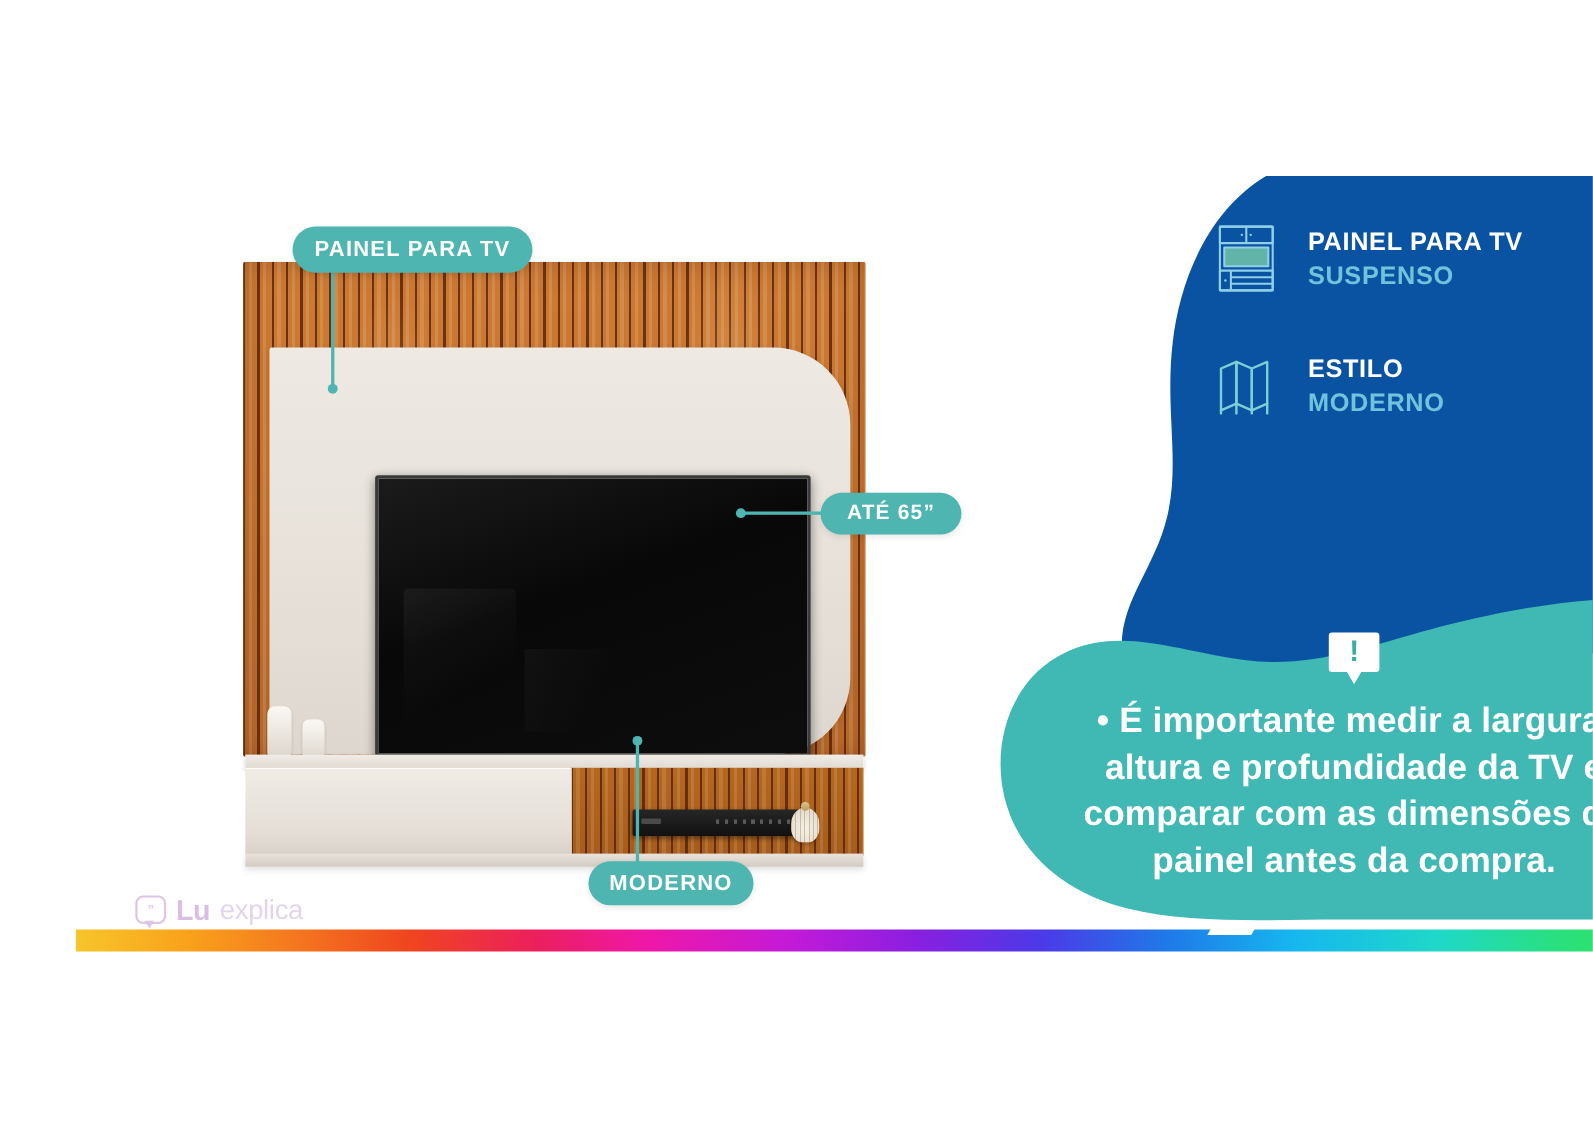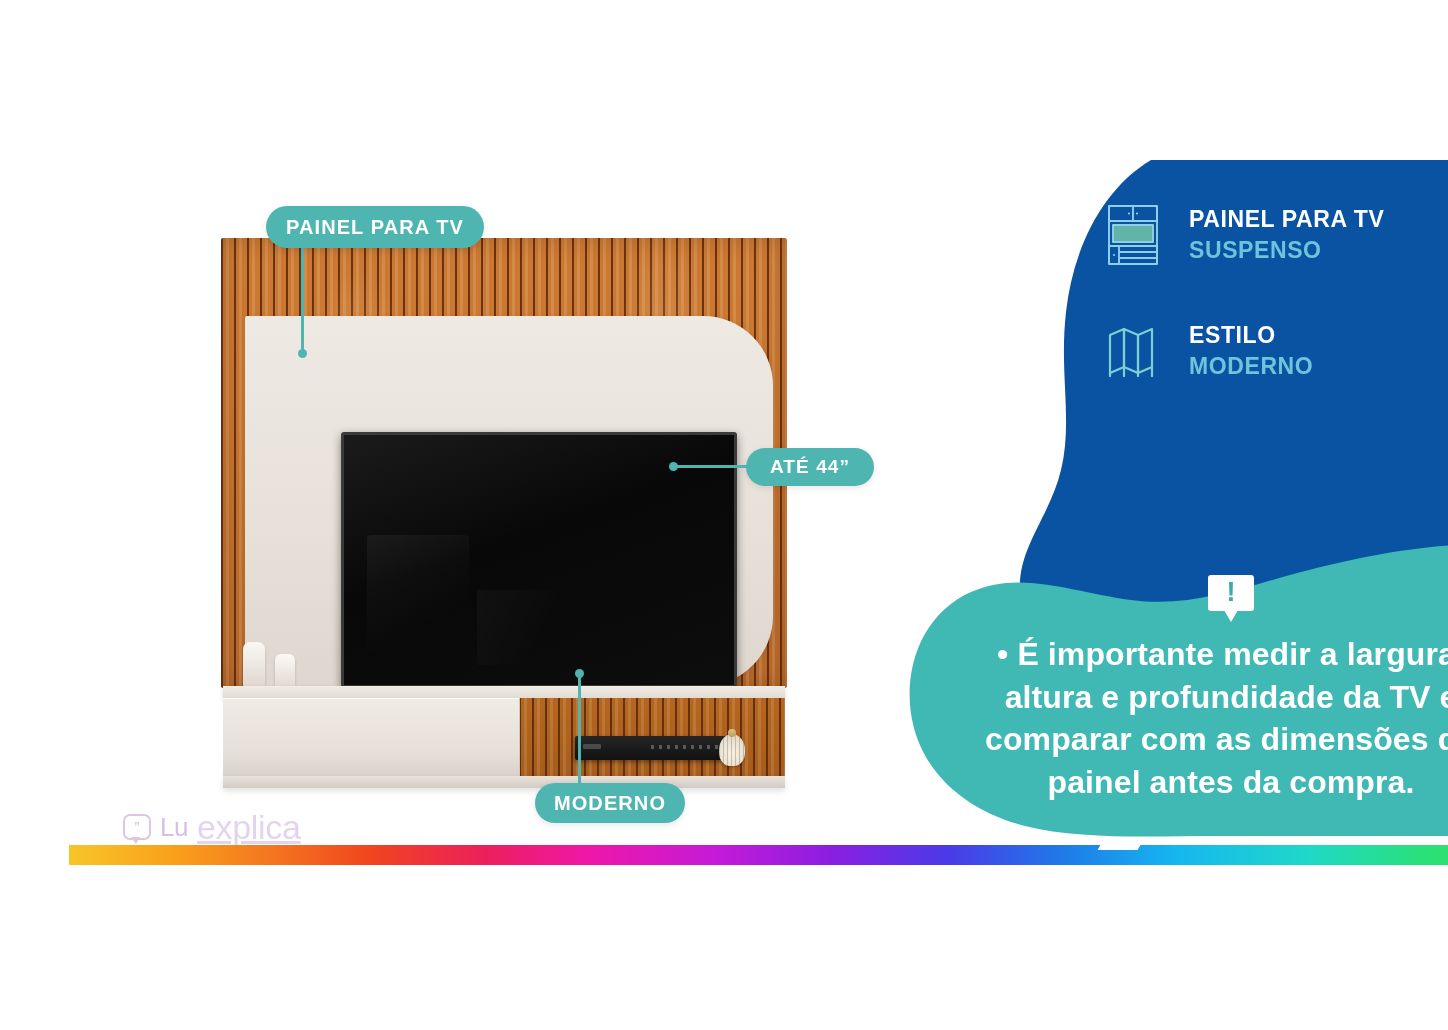--- a/index.html
+++ b/index.html
@@ -204,22 +204,22 @@
   .lu-mark{
     width:24px;height:22px;border:2.5px solid #9b59b6;border-radius:7px;
     position:relative;display:flex;align-items:center;justify-content:center;
   }
   .lu-mark:after{
     content:"";position:absolute;bottom:-6px;left:6px;
     border-left:5px solid transparent;border-right:4px solid transparent;
     border-top:7px solid #9b59b6;
   }
   .lu-quotes{color:#9b59b6;font-size:12px;font-weight:bold;line-height:1;}
-  .lu-lu{color:#8e44ad;font-size:26px;font-weight:normal;letter-spacing:-.5px;}
-  .lu-explica{color:#b07fd0;font-size:34px;letter-spacing:-.3px;text-decoration:underline;}
+  .lu-lu{color:#8e44ad;font-size:26px;font-weight:bold;letter-spacing:-.5px;}
+  .lu-explica{color:#b07fd0;font-size:25px;letter-spacing:-.3px;}
 
   .rainbow{
     position:absolute;left:8px;top:845px;width:1440px;height:20px;
     background:linear-gradient(90deg,
       #f7c52a 0%, #f9a21b 7%, #f4761f 14%, #f0451f 21%,
       #ec1f5c 29%, #ef17a8 36%, #c41ad8 45%, #8a1fe0 53%,
       #4b3ae8 61%, #1f7ae8 69%, #16b7ef 77%, #1fd8c8 86%,
       #2ae07a 94%, #33e05c 100%);
   }
   .rainbow-notch{
@@ -282,21 +282,21 @@
     </div>
     <div class="ornament"></div>
   </div>
 
   <div class="lead" id="lead-painel"></div>
   <div class="lead-dot" id="dot-painel"></div>
   <div class="badge" id="badge-painel">PAINEL PARA TV</div>
 
   <div class="lead" id="lead-ate"></div>
   <div class="lead-dot" id="dot-ate"></div>
-  <div class="badge" id="badge-ate">ATÉ 44”</div>
+  <div class="badge" id="badge-ate">ATÉ 65”</div>
 
   <div class="lead" id="lead-moderno"></div>
   <div class="lead-dot" id="dot-moderno"></div>
   <div class="badge" id="badge-moderno">MODERNO</div>
 
   <div class="spec-list">
 
     <div class="spec-row">
       <div class="spec-icon">
         <svg width="56" height="64" viewBox="0 0 56 64" fill="none" stroke="#8fd0e8" stroke-width="1.9" stroke-linejoin="round">

